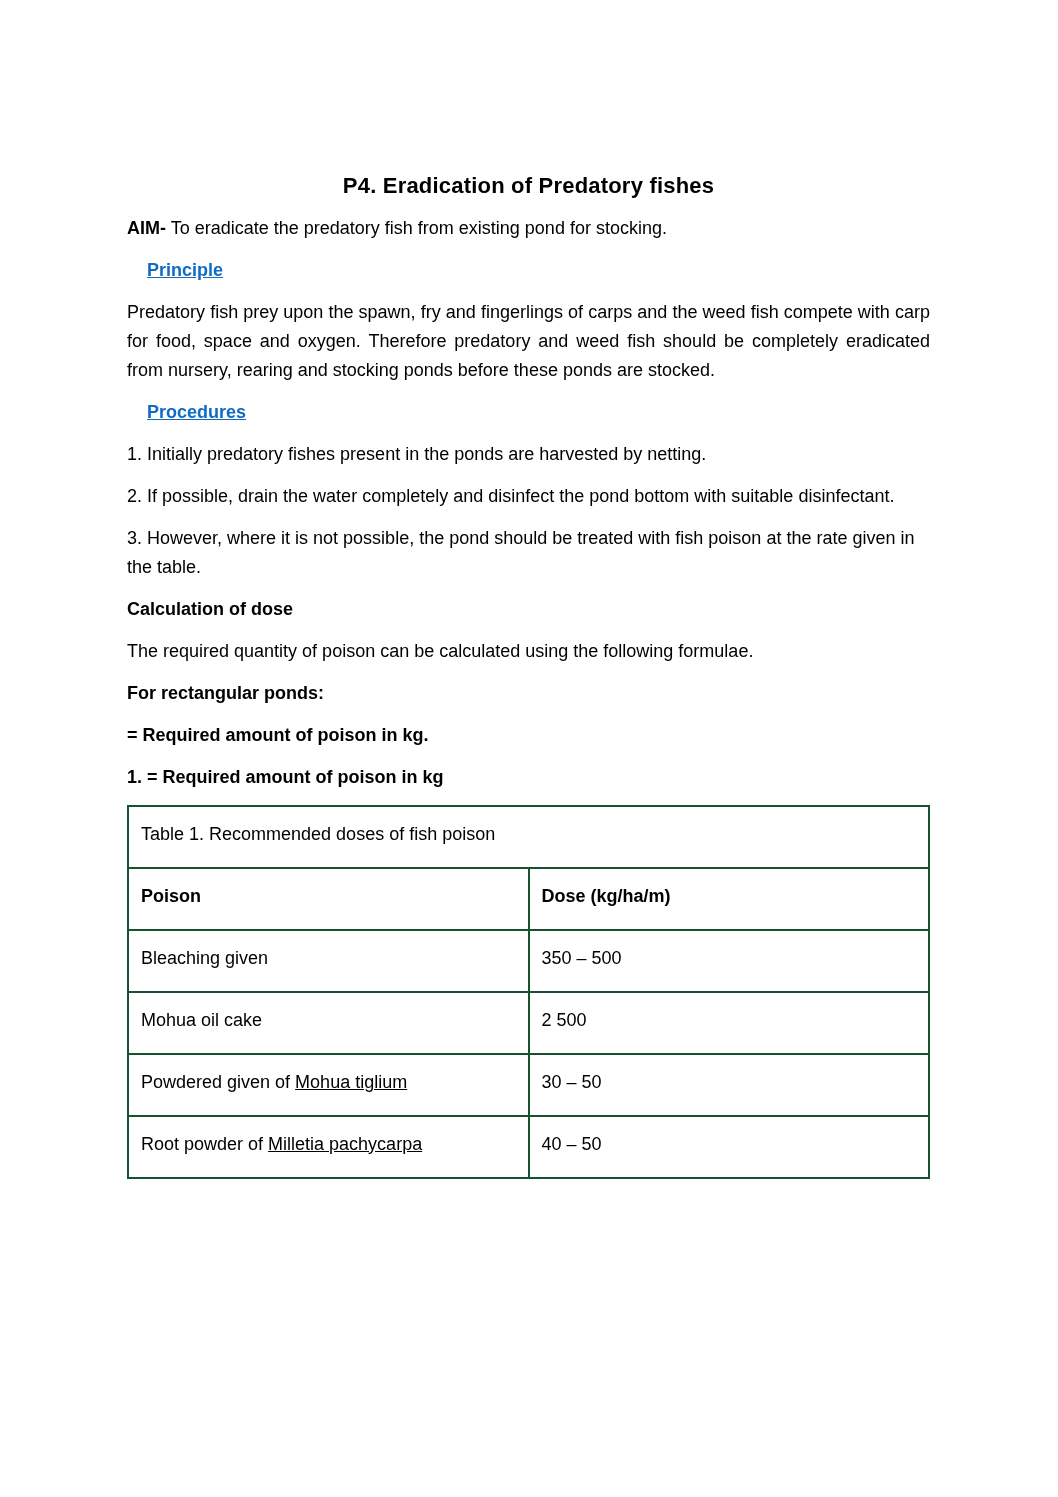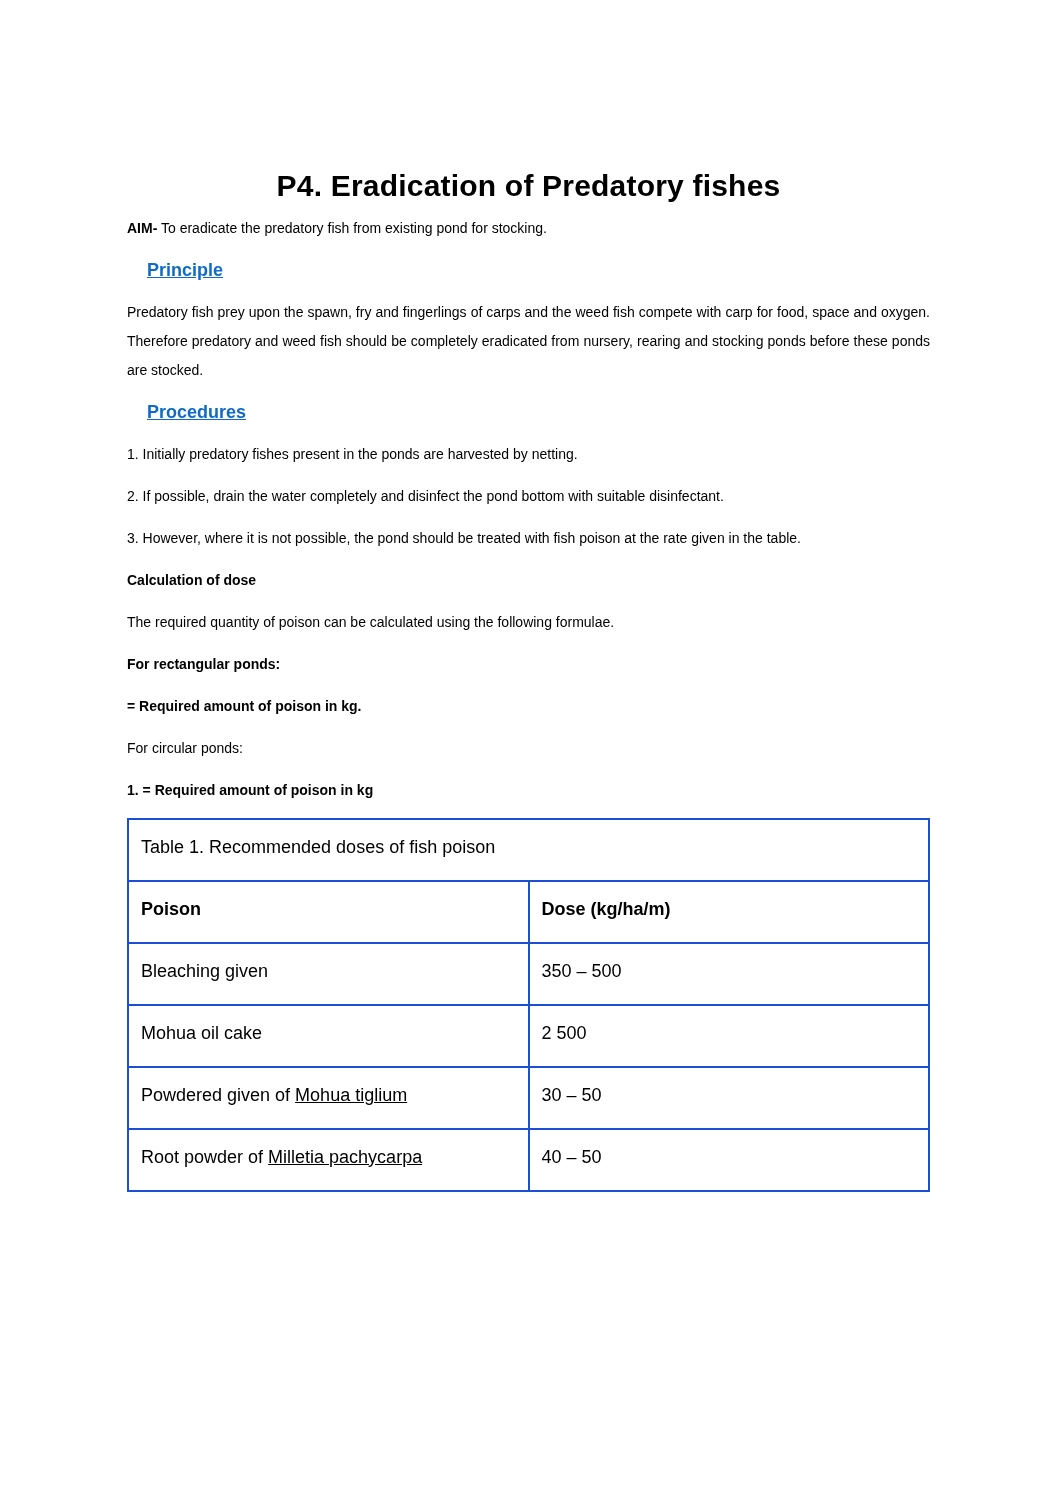--- a/index.html
+++ b/index.html
@@ -11,29 +11,29 @@
     color: #000000;
     overflow: hidden;
   }
   .page {
     width: 1058px;
     height: 1497px;
     padding: 171px 128px 0 127px;
     background: #ffffff;
   }
   .title {
-    font-size: 30px;
+    font-size: 22px;
     font-weight: bold;
     text-align: center;
     line-height: 30px;
     margin-bottom: 13px;
     letter-spacing: 0.2px;
   }
   p, h2 {
-    font-size: 14px;
+    font-size: 18px;
     line-height: 29px;
     margin-bottom: 13px;
     font-weight: normal;
   }
   .bold { font-weight: bold; }
   .blue-heading {
     color: var(--heading-blue, #0F6BC5);
     font-weight: bold;
     text-decoration: underline;
     font-size: 18px;
@@ -42,21 +42,21 @@
     margin-left: 20px;
   }
   .justify { text-align: justify; }
   table.poison-table {
     border-collapse: collapse;
     table-layout: fixed;
     width: 803px;
     margin-top: 7px;
   }
   table.poison-table td {
-    border: 2px solid #1d4ed8;
+    border: 2px solid #14532d;
     vertical-align: top;
     height: 62px;
     padding: 13px 10px 0 12px;
     font-size: 18px;
     line-height: 29px;
   }
   td.col-poison { width: 570px; border-radius: 17px; }
   td.col-dose  { width: 233px; }
   .species { text-decoration: underline; }
 </style>
@@ -80,21 +80,20 @@
   <p>3. However, where it is not possible, the pond should be treated with fish poison at the rate given in the table.</p>
 
   <p class="bold">Calculation of dose</p>
 
   <p>The required quantity of poison can be calculated using the following formulae.</p>
 
   <p class="bold">For rectangular ponds:</p>
 
   <p class="bold">= Required amount of poison in kg.</p>
 
-  <p>For circular ponds:</p>
 
   <p class="bold">1. = Required amount of poison in kg</p>
 
   <table class="poison-table">
     <tbody>
       <tr>
         <td colspan="2">Table 1. Recommended doses of fish poison</td>
       </tr>
       <tr>
         <td class="bold col-poison">Poison</td>

